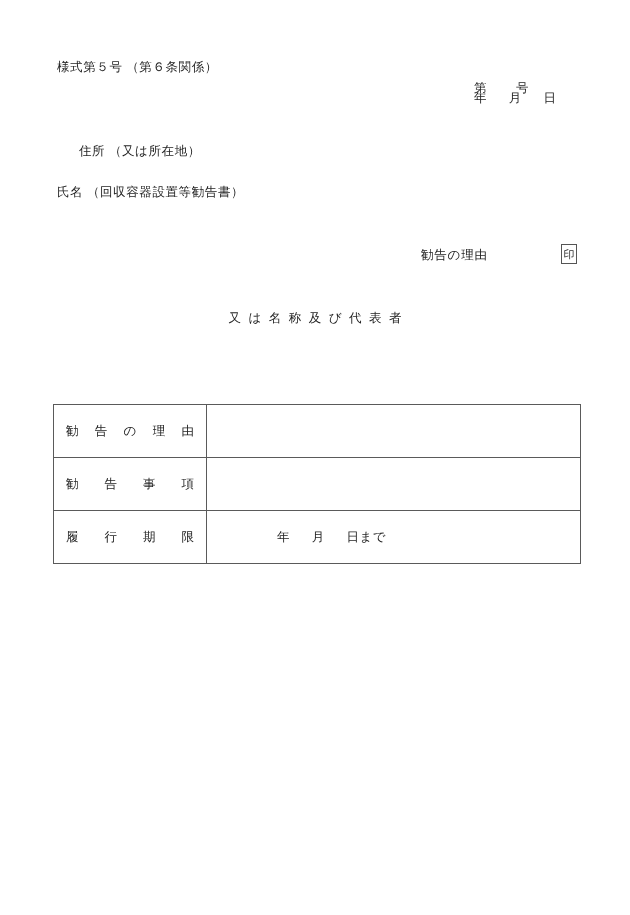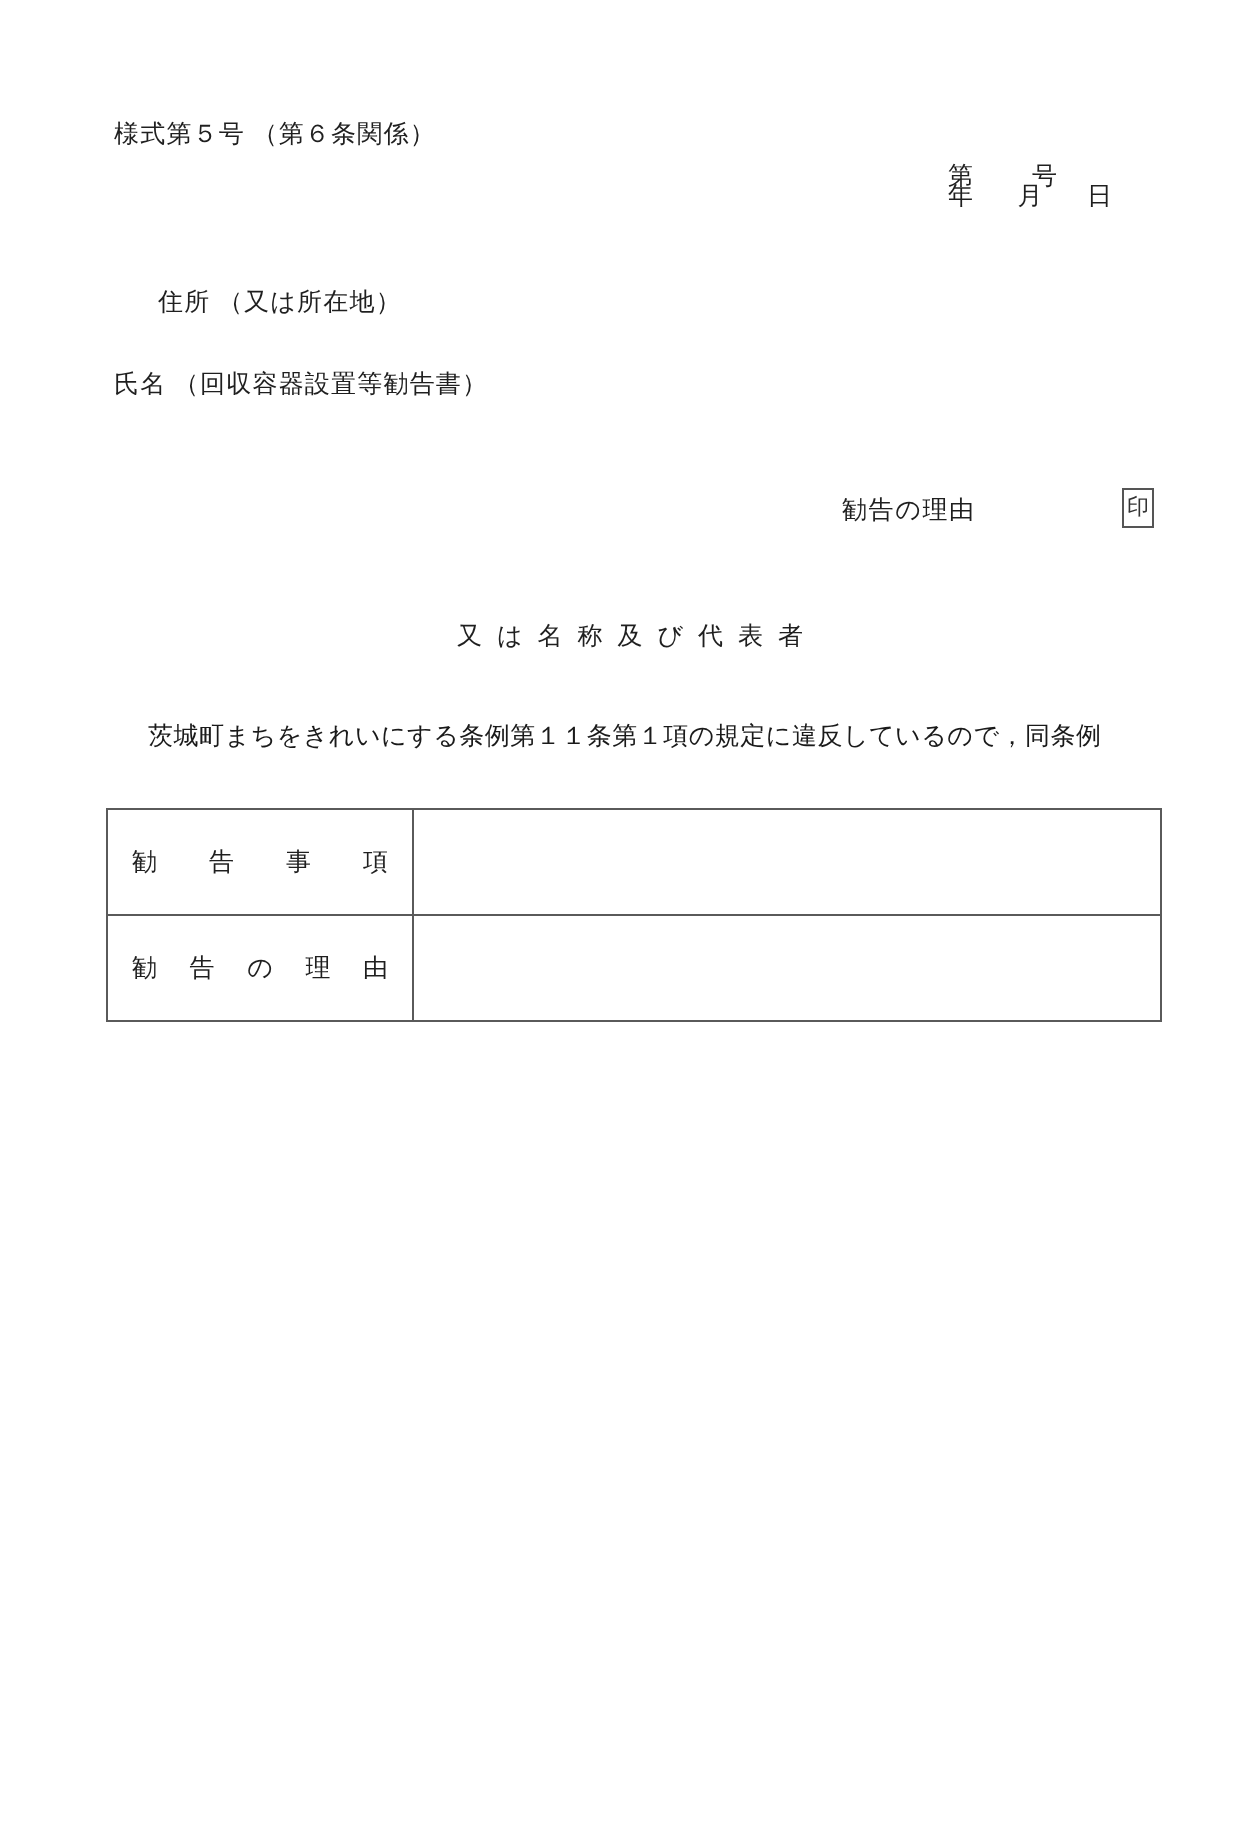--- a/index.html
+++ b/index.html
@@ -182,37 +182,44 @@
 
   <div class="t" id="issuer">勧告の理由</div>
 
   <div id="seal-box">
     <span class="seal-glyph">印</span>
   </div>
 
   <div id="doc-title">又は名称及び代表者</div>
 
   <div id="body-paragraph">
-    <span class="p-line indent">茨城町まちをきれいにする条例第１１条第１項の規定に違反しているので，同条例</span>
   </div>
 
   <table id="form-table">
     <tbody>
       <tr>
         <td class="label-cell">
-          <span class="label-dist">勧告事項</span>
+          <span class="label-dist">勧告の理由</span>
         </td>
         <td class="value-cell">
           <span class="value-date"></span>
         </td>
       </tr>
       <tr>
         <td class="label-cell">
-          <span class="label-dist">勧告の理由</span>
+          <span class="label-dist">勧告事項</span>
         </td>
         <td class="value-cell">
           <span class="value-date"></span>
+        </td>
+      </tr>
+      <tr>
+        <td class="label-cell">
+          <span class="label-dist">履行期限</span>
+        </td>
+        <td class="value-cell">
+          <span class="value-date">年      月      日まで</span>
         </td>
       </tr>
     </tbody>
   </table>
 
 </div>
 
 </body></html>

